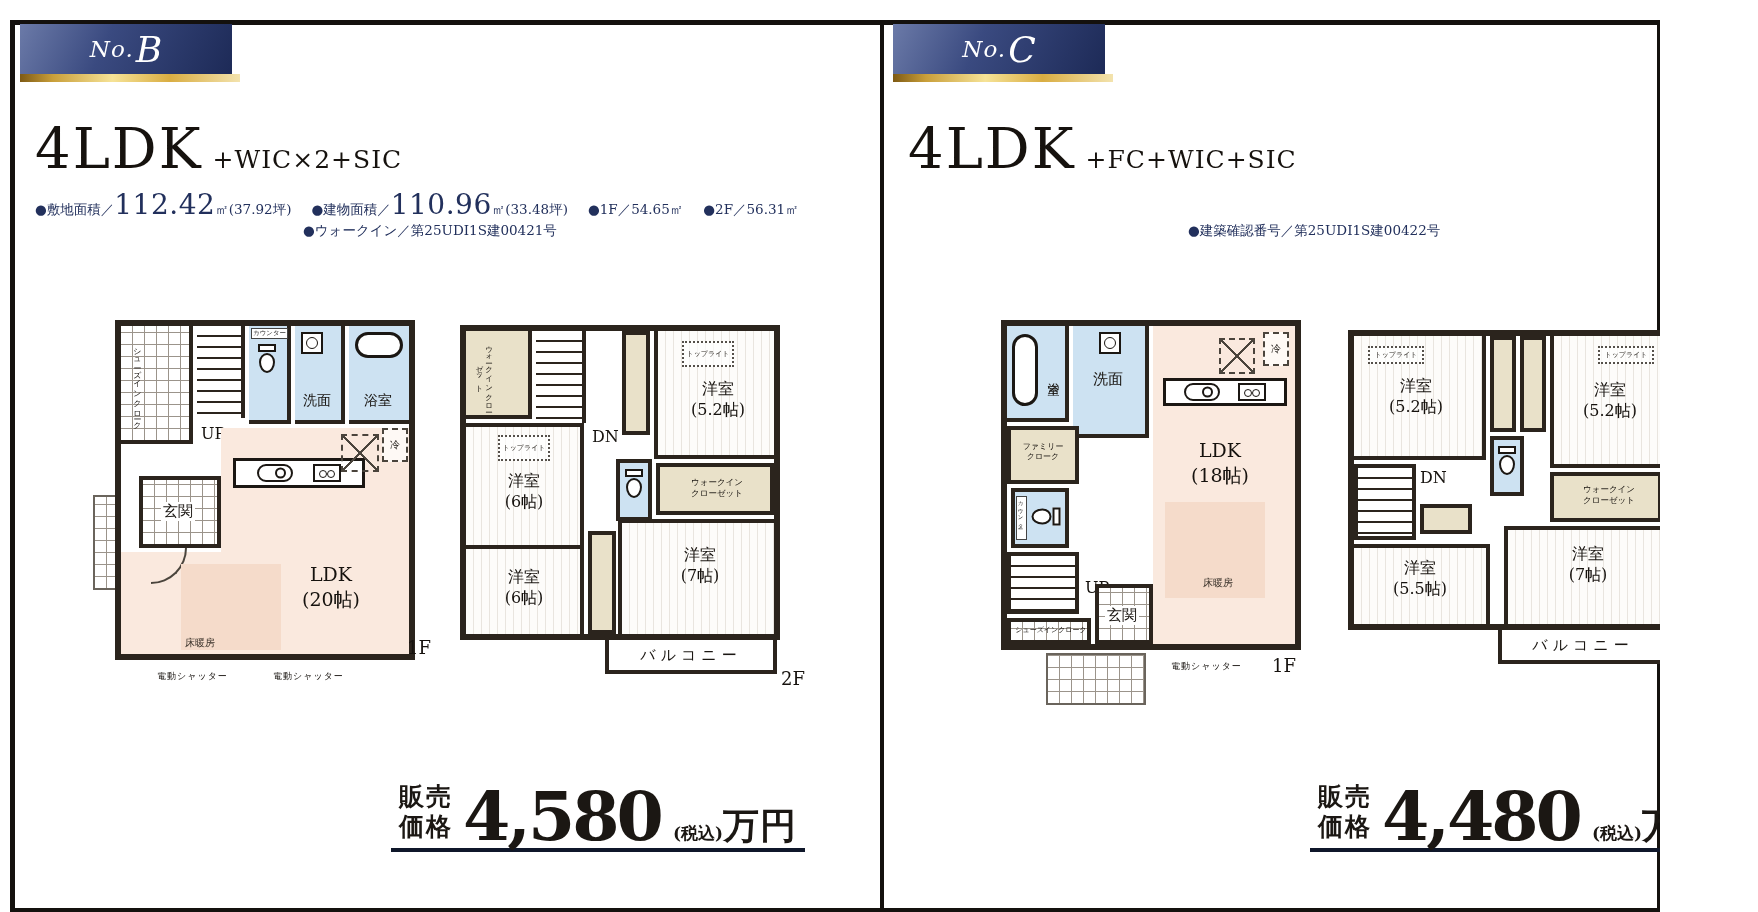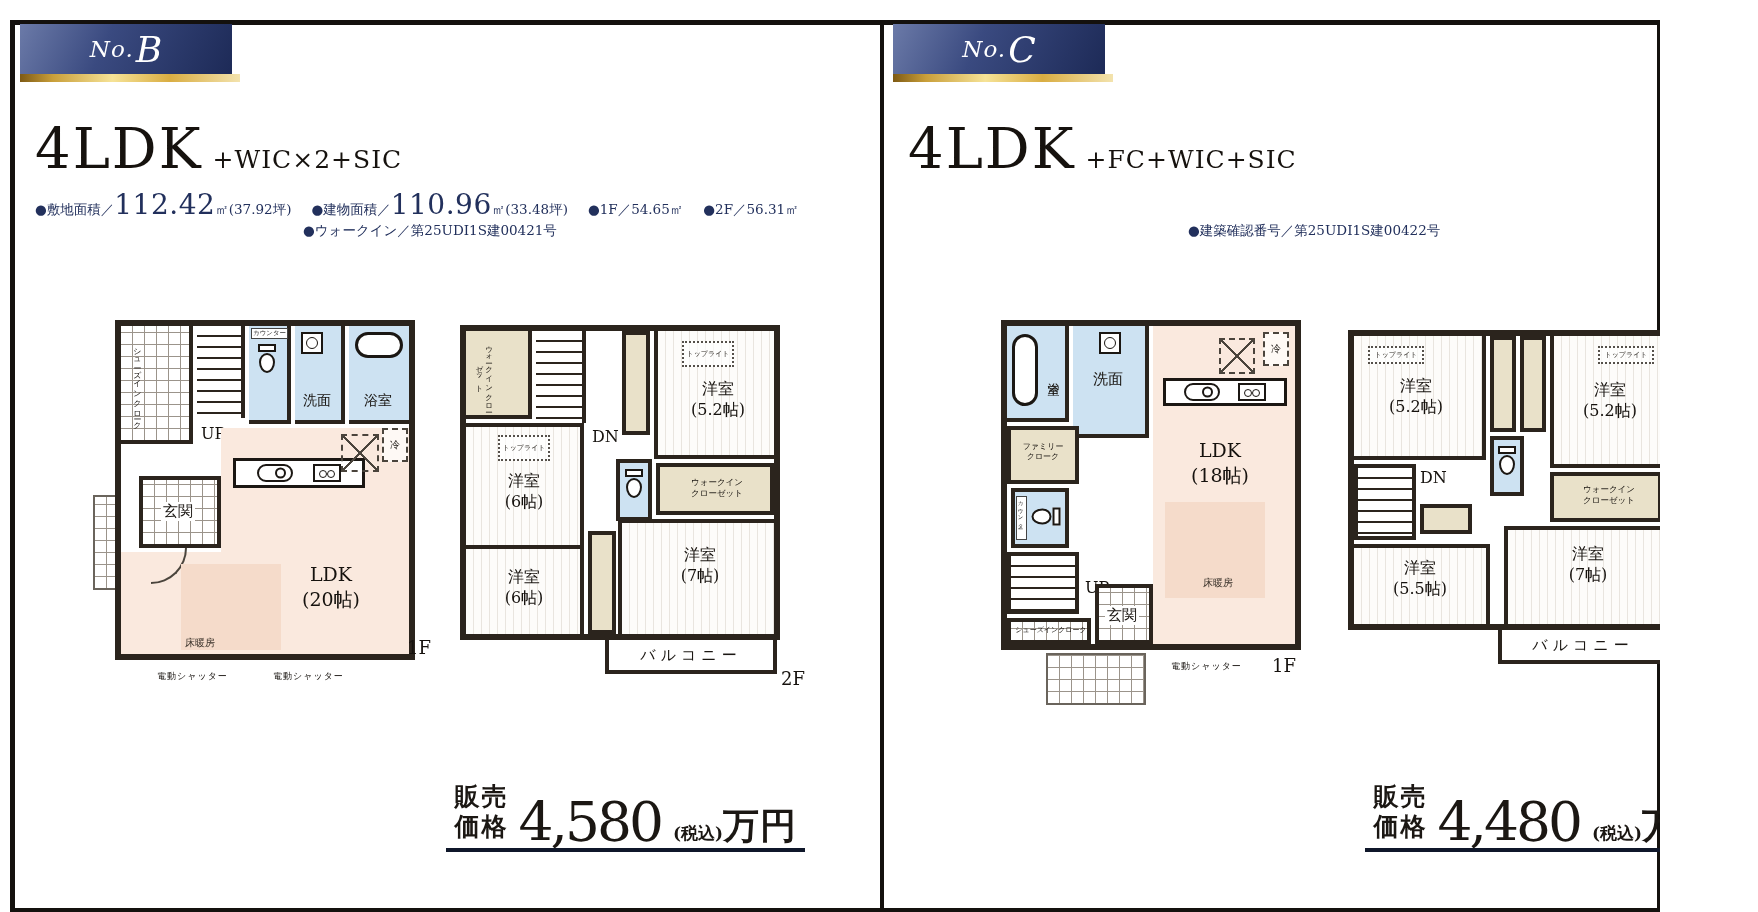--- a/index.html
+++ b/index.html
@@ -93,21 +93,21 @@
   .wc-tank{width:18px;height:8px;border:2px solid var(--ink);background:#fff;}
   .wc-bowl{width:16px;height:20px;border:2px solid var(--ink);border-radius:50%/45% 45% 55% 55%;background:#fff;margin-top:1px;}
 
   .balcony{position:absolute;border:4px solid var(--wall);border-top:none;background:#fff;display:flex;align-items:center;justify-content:center;letter-spacing:5px;font-size:15px;}
 
   .arc{position:absolute;border:2px solid #4a443c;background:transparent;}
 
   
   .price-wrap{position:absolute;display:flex;align-items:flex-end;border-bottom:4px solid #0f172a;padding:0 8px 3px 8px;}
   .plabel{font-size:25px;font-weight:bold;line-height:1.18;letter-spacing:2px;margin-right:10px;margin-bottom:4px;}
-  .pvalue{font-size:55px;font-weight:normal;line-height:0.82;letter-spacing:-3px;text-align:right;}
+  .pvalue{font-size:68px;font-weight:bold;line-height:0.82;letter-spacing:-3px;text-align:right;}
   .punit-col{display:flex;align-items:flex-end;margin-left:12px;margin-bottom:2px;}
   .ptax{font-size:17px;font-weight:bold;line-height:1.1;}
   .punit{font-size:36px;font-weight:bold;line-height:1;letter-spacing:1px;}
 </style>
 </head>
 <body>
 
 <div class="sheet">
   <div class="frame-top"></div>
   <div class="frame-left"></div>

